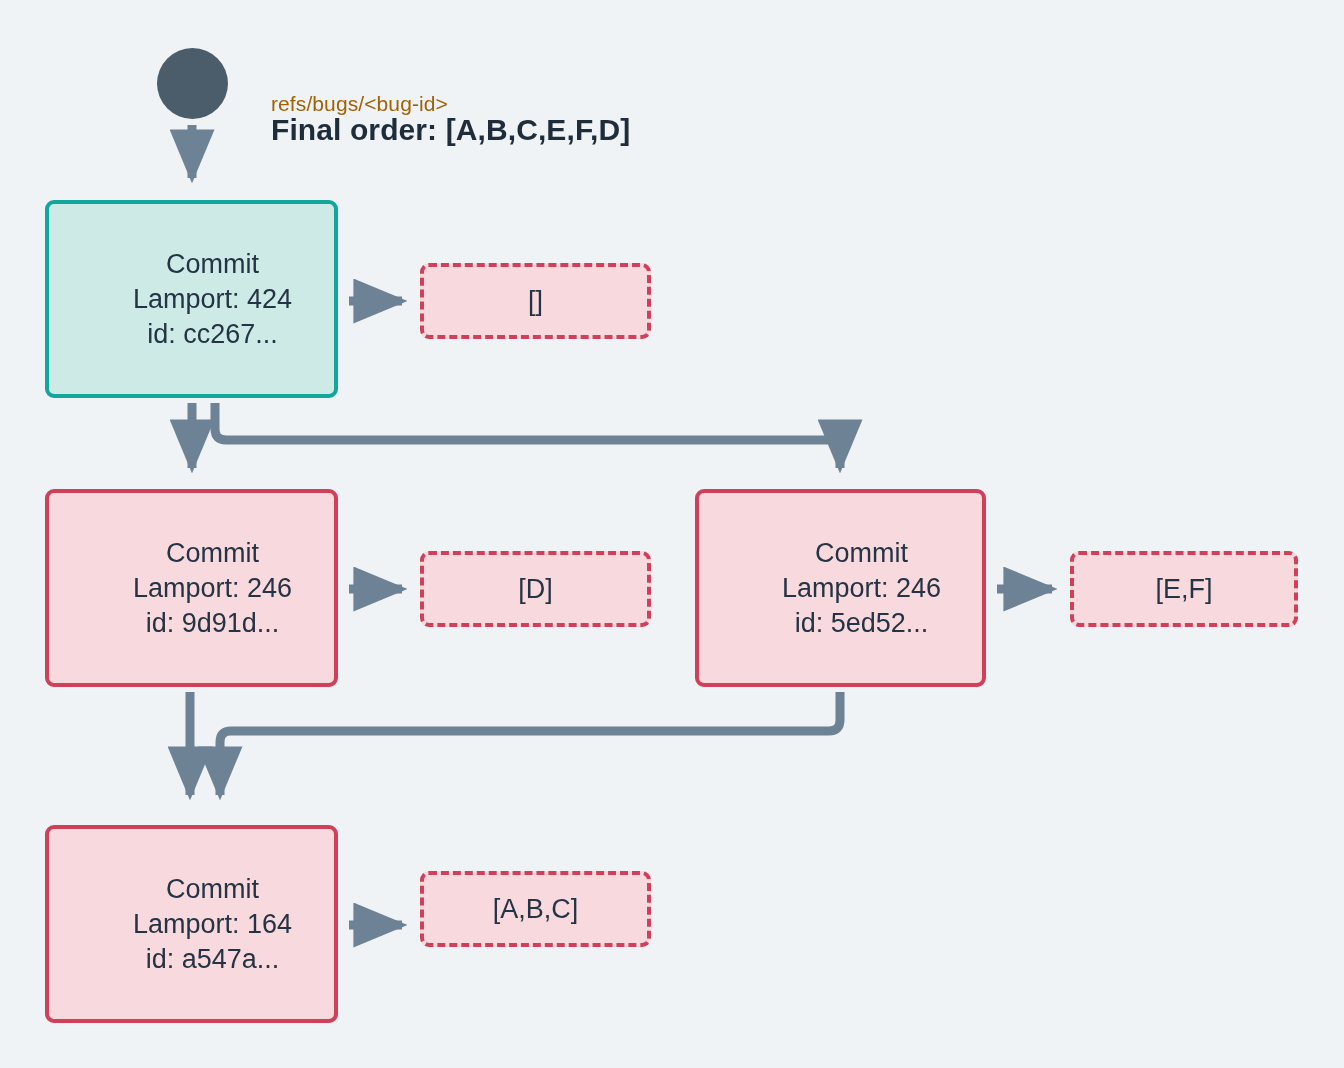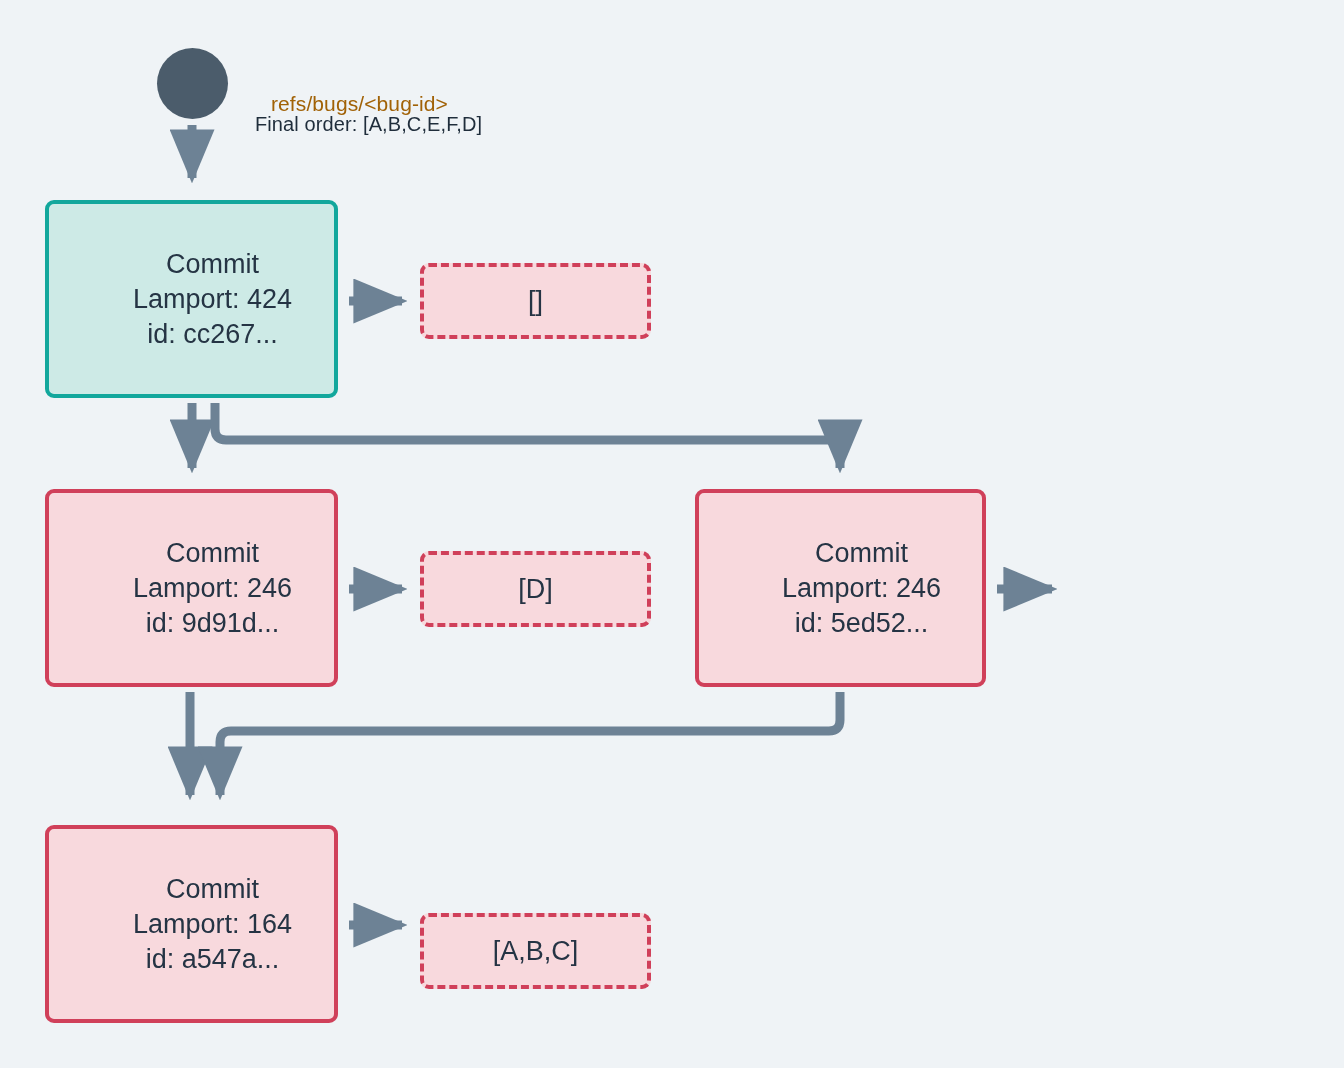--- a/index.html
+++ b/index.html
@@ -46,24 +46,24 @@
     left: 271px;
     top: 56px;
     font-size: 21px;
     color: #a16207;
     white-space: nowrap;
     letter-spacing: 0.1px;
     margin-top: 36px;
   }
   .final-order-label {
     position: absolute;
-    left: 255px;
+    left: 271px;
     top: 113px;
-    font-size: 20px;
-    font-weight: normal;
+    font-size: 30px;
+    font-weight: bold;
     color: #1f2d3b;
     white-space: nowrap;
     letter-spacing: 0.1px;
   }
 
   
   .commit-node {
     position: absolute;
     box-sizing: border-box;
     border-radius: 9px;
@@ -107,21 +107,21 @@
     display: flex;
     align-items: center;
     justify-content: center;
     color: #253444;
     font-size: 27px;
     white-space: nowrap;
   }
   #ops-box-1 { left: 420px;  top: 263px; width: 231px; height: 76px; }
   #ops-box-2 { left: 420px;  top: 551px; width: 231px; height: 76px; }
   #ops-box-3 { left: 1070px; top: 551px; width: 228px; height: 76px; }
-  #ops-box-4 { left: 420px;  top: 913px; width: 231px; height: 76px; }
+  #ops-box-4 { left: 420px;  top: 871px; width: 231px; height: 76px; }
 </style>
 </head>
 <body>
 
 <div id="diagram-root">
 
   <svg class="edge-layer" viewBox="0 0 1344 1068" xmlns="http://www.w3.org/2000/svg">
     <defs>
       <marker id="arrowhead" markerWidth="6" markerHeight="5" refX="5.4" refY="2.5" orient="auto" markerUnits="strokeWidth">
         <path d="M0,0 L6,2.5 L0,5 z" fill="#6d8295"></path>
@@ -169,15 +169,16 @@
   </div>
 
   <div class="commit-node red" id="commit-node-4">
     <span class="line">Commit</span>
     <span class="line">Lamport: 164</span>
     <span class="line">id: a547a...</span>
   </div>
 
   <div class="ops-box" id="ops-box-1">[]</div>
   <div class="ops-box" id="ops-box-2">[D]</div>
+  <div class="ops-box" id="ops-box-3">[E,F]</div>
   <div class="ops-box" id="ops-box-4">[A,B,C]</div>
 
 </div>
 
 </body></html>

